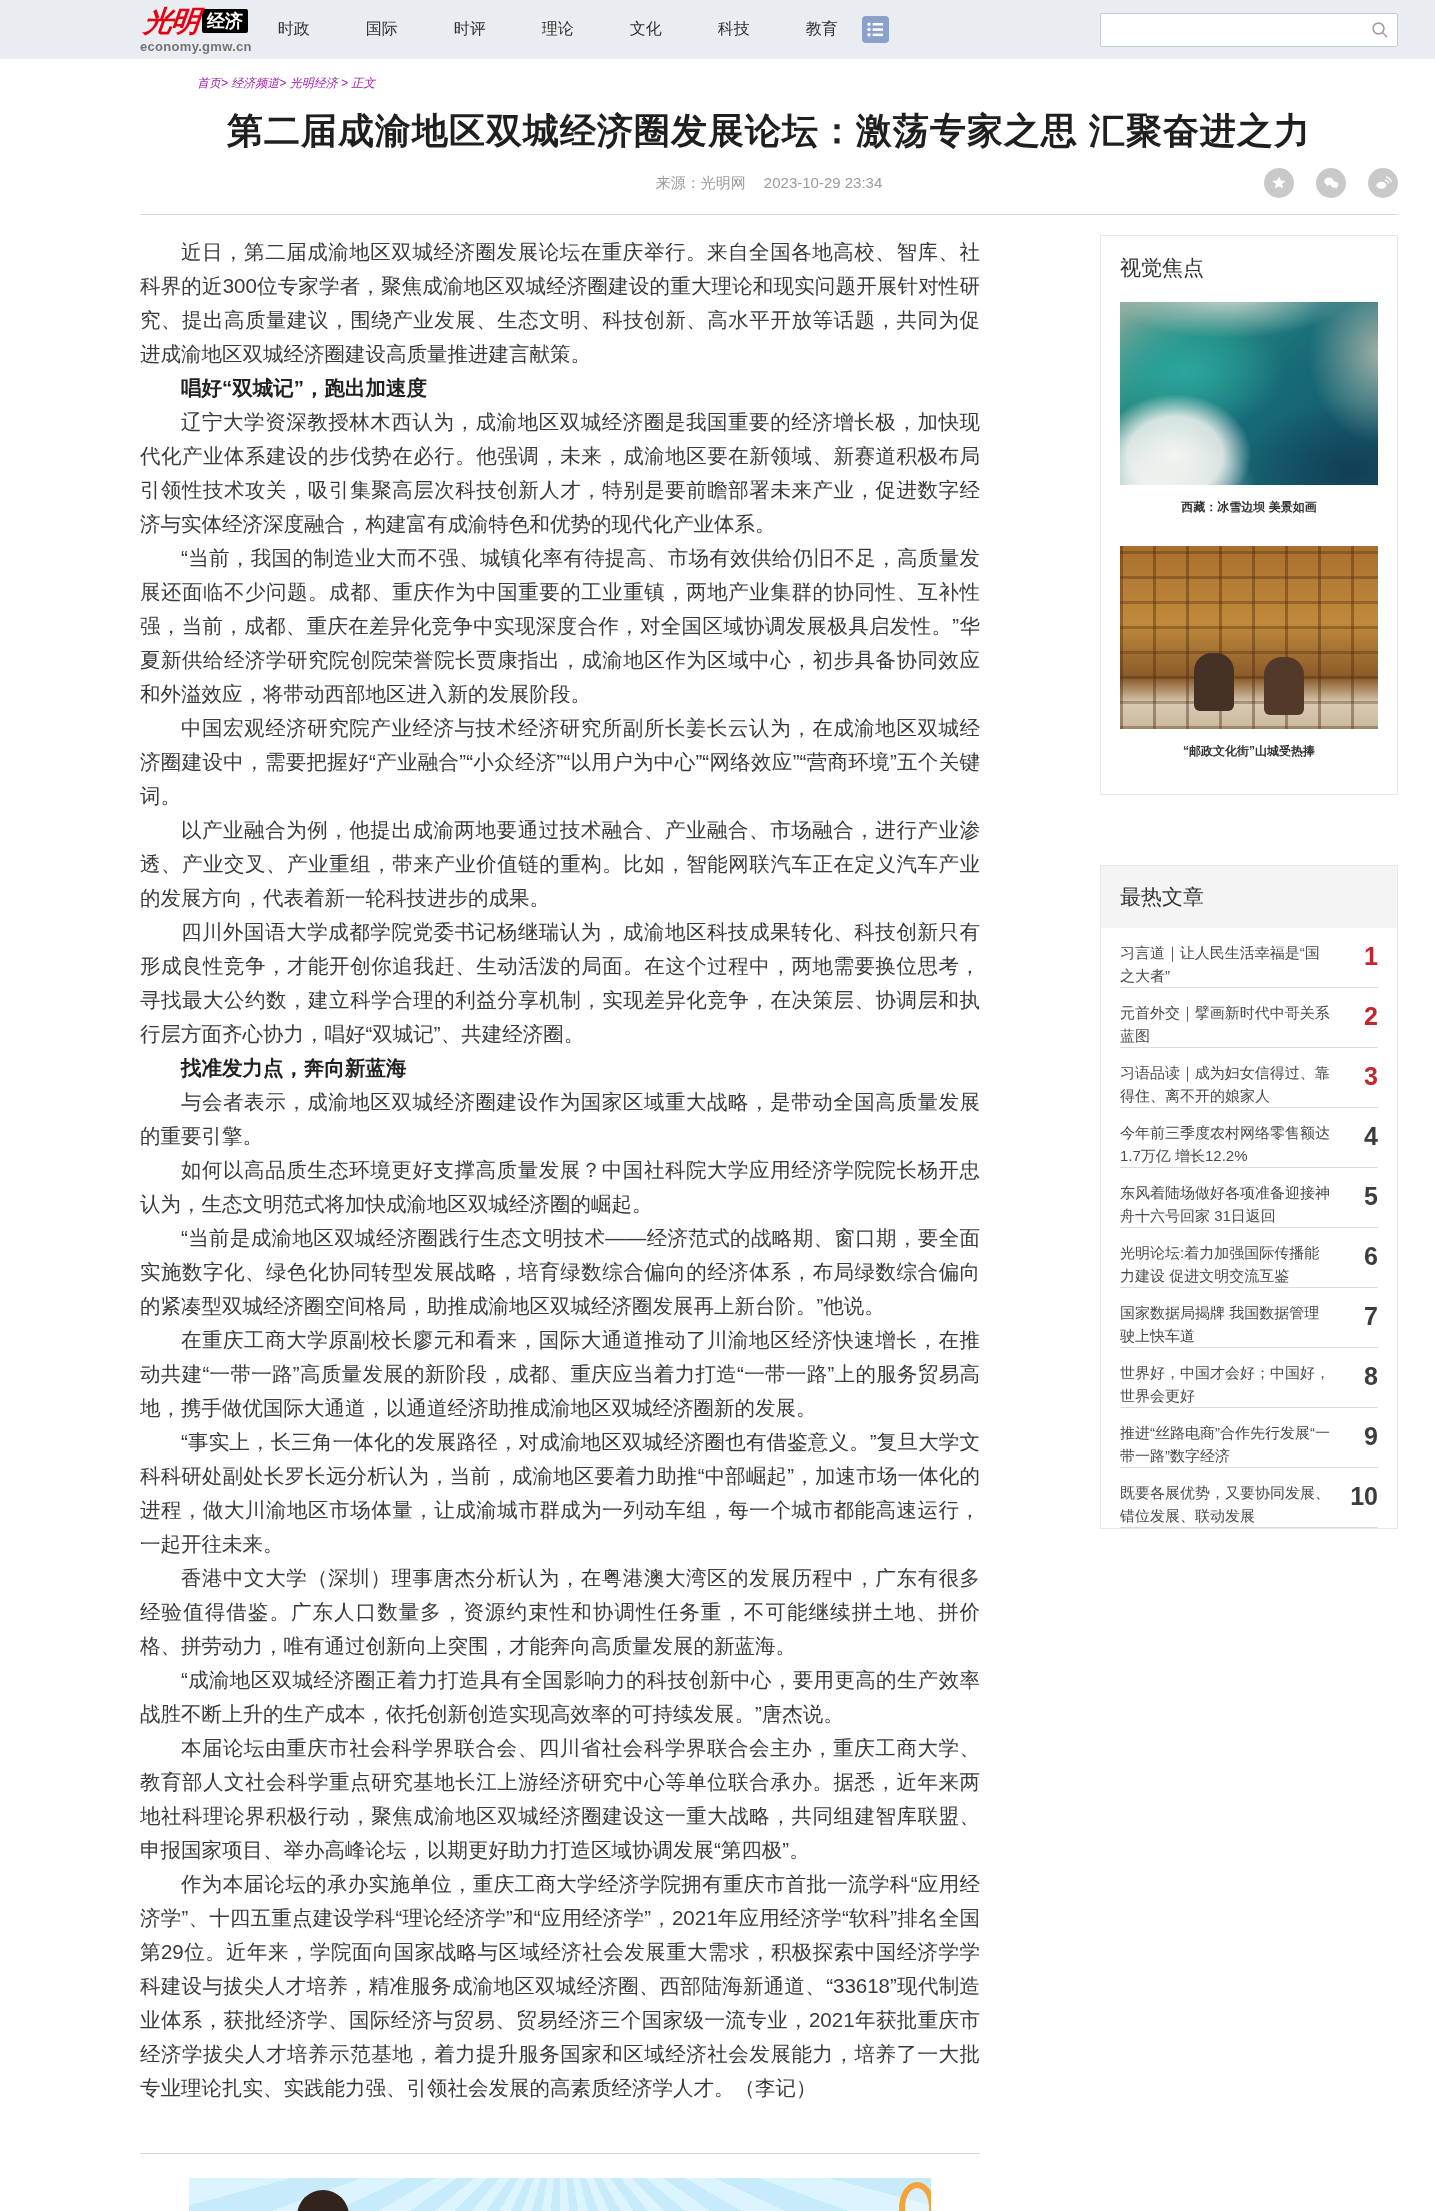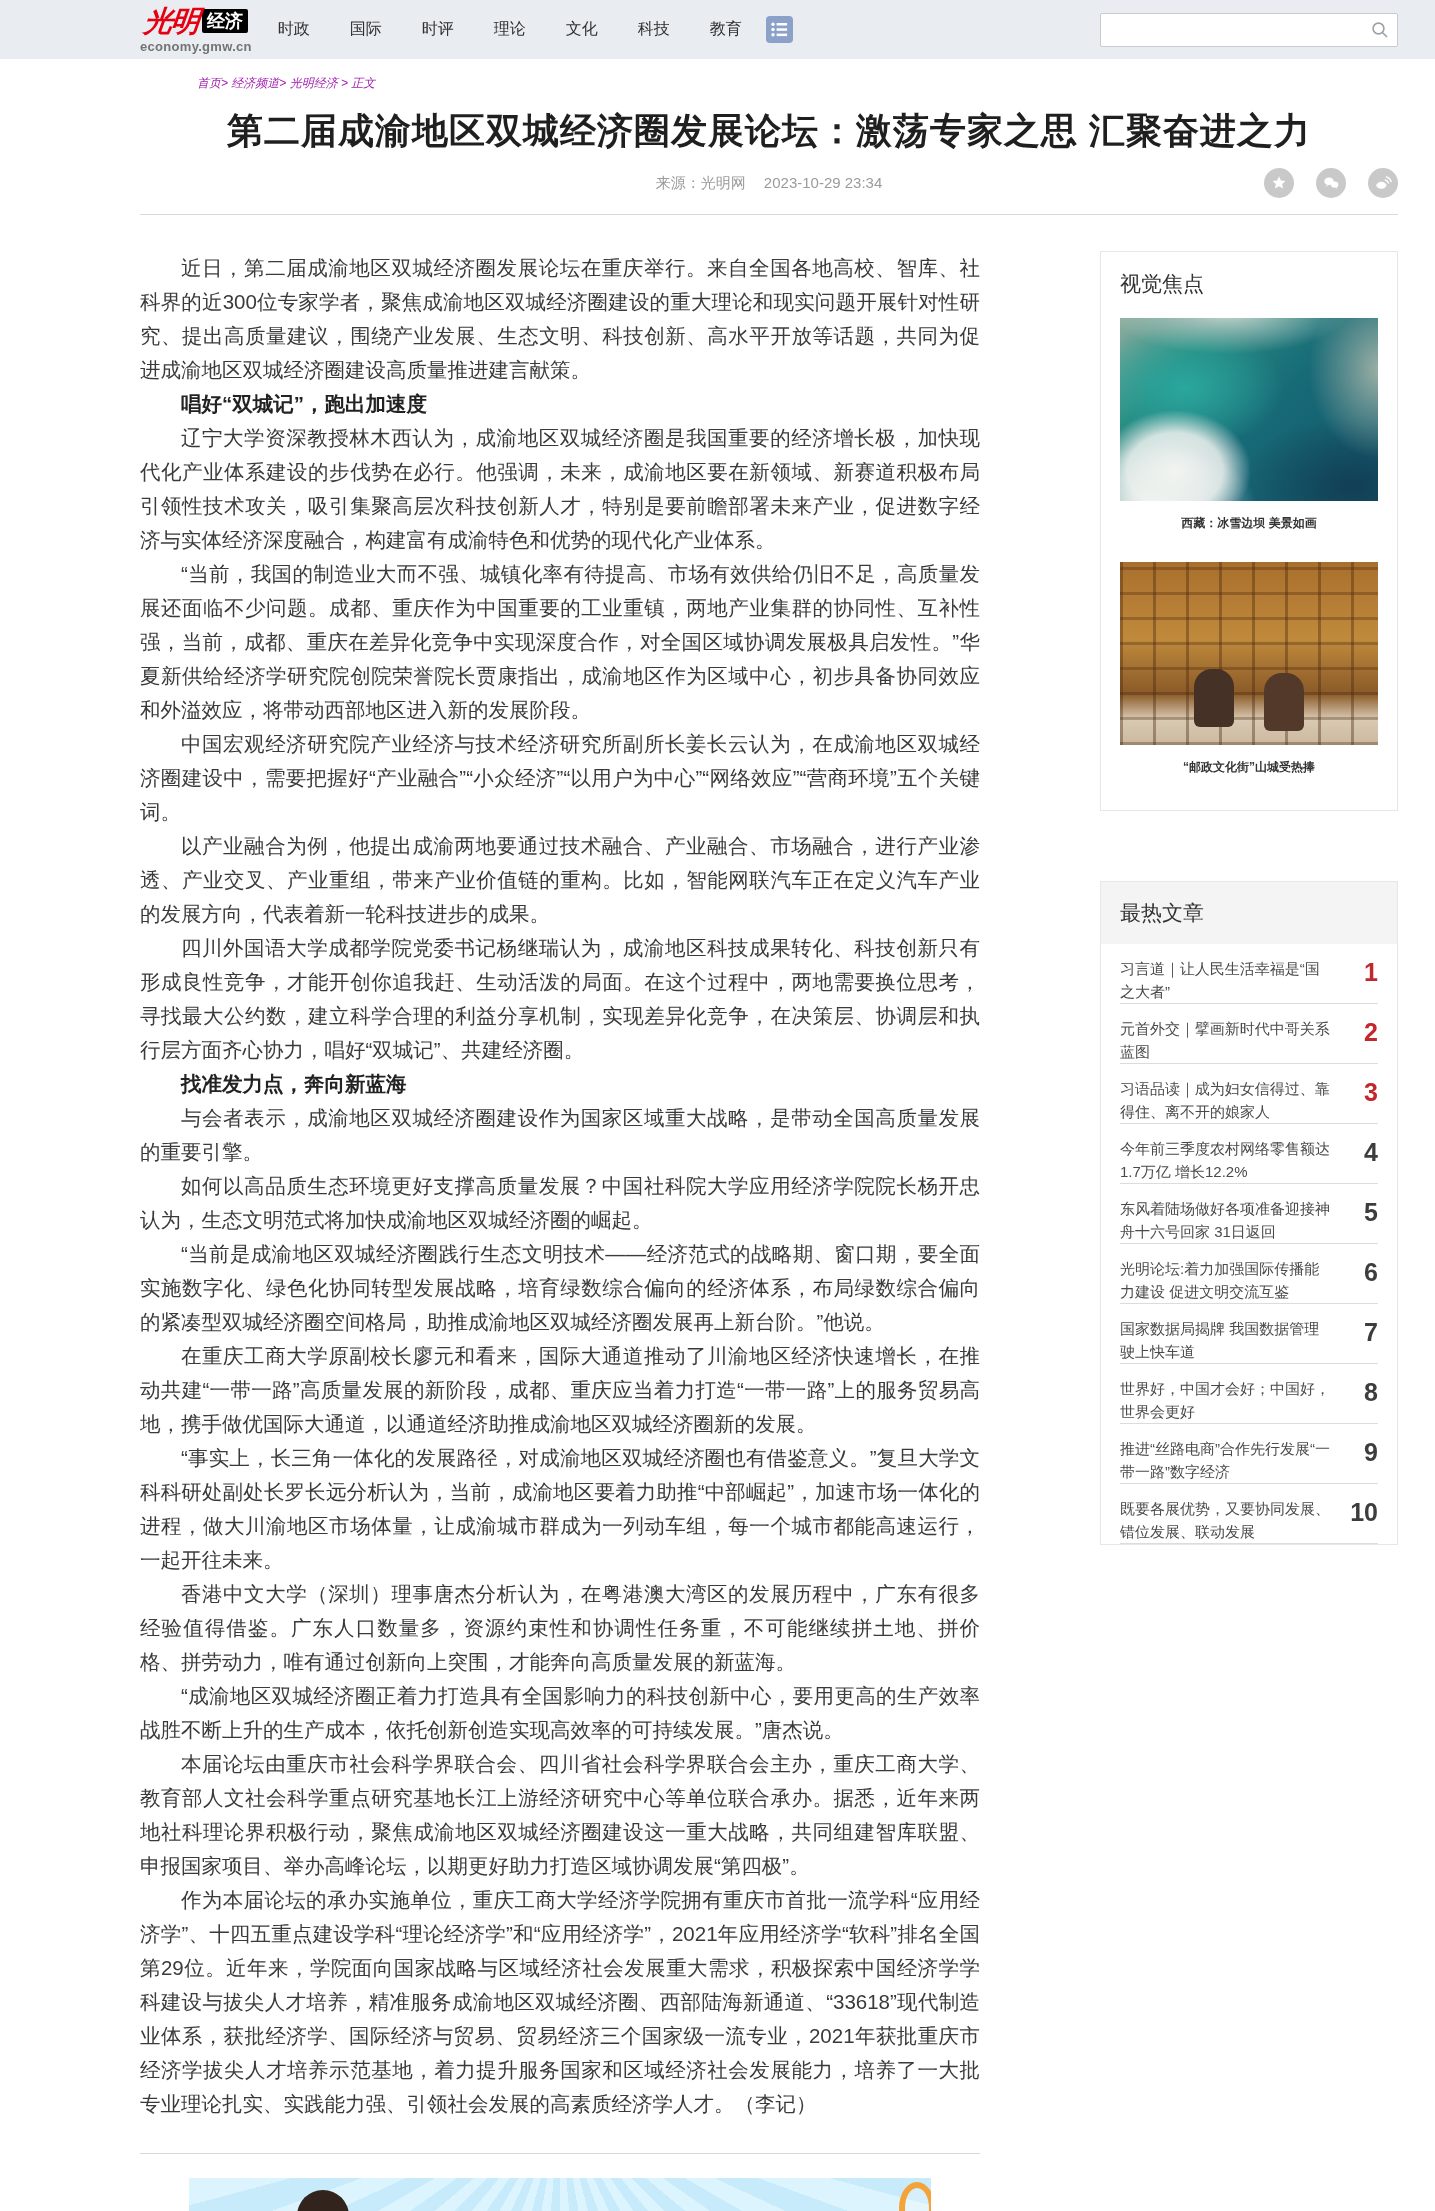--- a/index.html
+++ b/index.html
@@ -8,21 +8,21 @@
 
   
   .header{height:59px;background:#e9edf1;display:flex;align-items:center;
           padding:0 37px 0 140px;box-sizing:border-box;}
   .logo{display:flex;flex-direction:column;align-items:center;line-height:1;cursor:pointer;}
   .logo-row{display:flex;align-items:center;gap:4px;}
   .logo-script{font-size:29px;font-weight:700;font-style:italic;color:#e60012;letter-spacing:-2px;
                transform:skewX(-6deg);}
   .logo-box{background:#000000;color:#fff;font-size:18px;font-weight:700;padding:3px 5px;border-radius:2px;}
   .logo-domain{font-size:13px;font-weight:700;color:#737373;margin-top:4px;letter-spacing:.3px;}
-  .nav{list-style:none;display:flex;gap:40px;margin:0 0 0 26px;padding:0;font-size:16px;color:#2f2f2f;}
+  .nav{list-style:none;display:flex;gap:56px;margin:0 0 0 26px;padding:0;font-size:16px;color:#2f2f2f;}
   .nav li{cursor:pointer;white-space:nowrap;}
   .menu-icon{margin-left:24px;cursor:pointer;display:flex;}
   .search{margin-left:auto;width:298px;height:34px;background:#fff;border:1px solid #c6ccd2;
           border-radius:2px;display:flex;align-items:center;box-sizing:border-box;}
   .search input{flex:1;border:0;outline:0;padding:0 10px;font-size:14px;background:transparent;
                 font-family:inherit;}
   .search .search-icon{display:flex;padding-right:8px;cursor:pointer;}
 
   
   .breadcrumb{margin:16px 37px 0 197px;font-size:12px;color:#a21caf;cursor:pointer;font-style:italic;}
@@ -32,21 +32,21 @@
                  color:#1f1f1f;font-weight:700;letter-spacing:1px;}
   .meta{position:relative;margin:10px 37px 0 140px;height:42px;}
   .meta-text{position:absolute;left:0;right:0;top:10px;text-align:center;color:#9b9b9b;font-size:15px;}
   .meta-text span{margin:6px 7px;}
   .share{position:absolute;right:0;top:4px;display:flex;gap:22px;}
   .share-btn{width:30px;height:30px;border-radius:50%;background:#c9c9c9;display:flex;
              align-items:center;justify-content:center;cursor:pointer;}
   .top-divider{margin:8px 37px 0 140px;border-top:1px solid #dadada;height:0;}
 
   
-  .main{display:flex;justify-content:space-between;align-items:flex-start;margin:36px 37px 0 140px;gap:48px;}
+  .main{display:flex;justify-content:space-between;align-items:flex-start;margin:20px 37px 0 140px;gap:48px;}
   .article-col{width:840px;}
   .article-col p{margin:0;font-size:20.5px;line-height:34px;color:#3a3a3a;text-align:justify;
                  text-indent:2em;}
   .article-col p[data-type="h"]{font-weight:700;color:#222;}
 
   
   .sidebar{width:298px;}
   .box{border:1px solid #e7e7e7;box-sizing:border-box;background:#fff;}
   .vf{padding:16px 19px 4px;}
   .vf-title{font-size:21px;color:#333;margin:2px 0 20px;}

